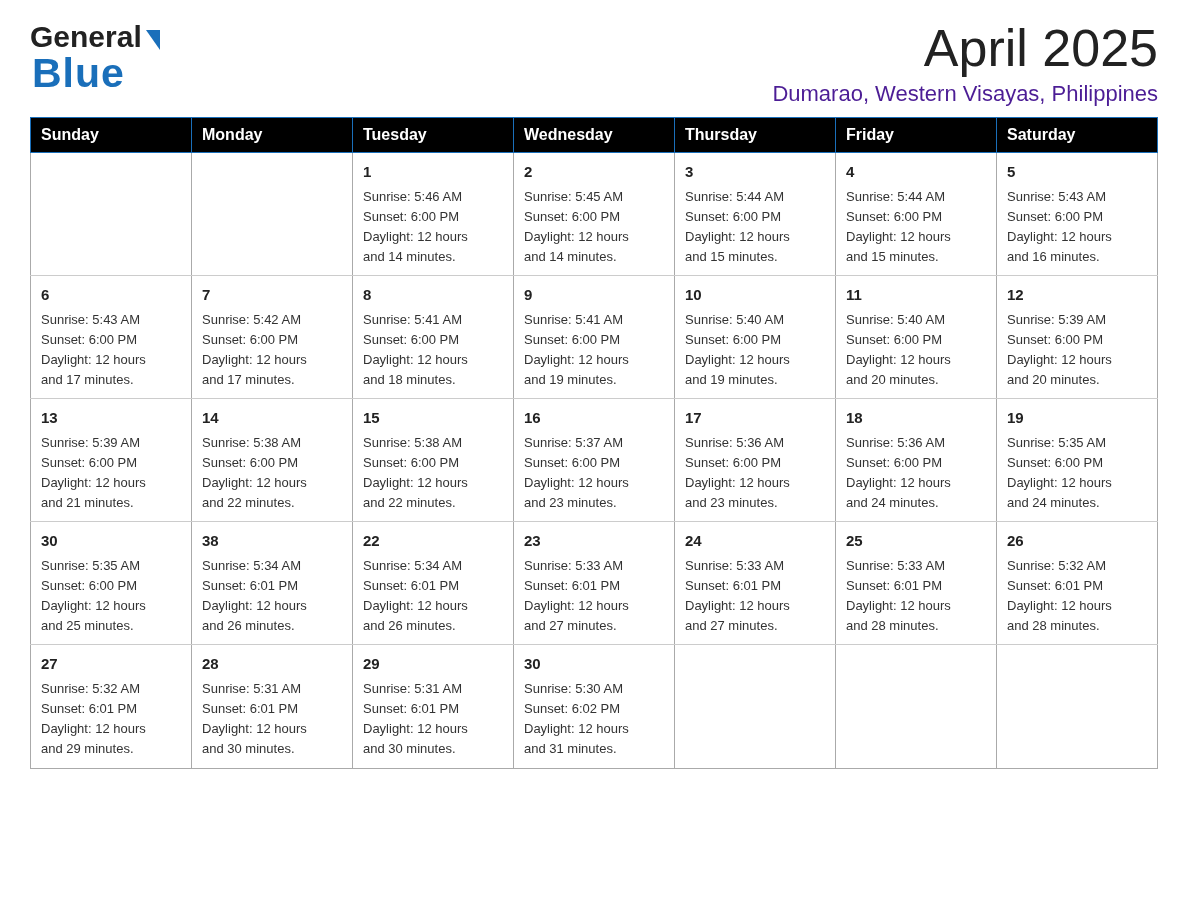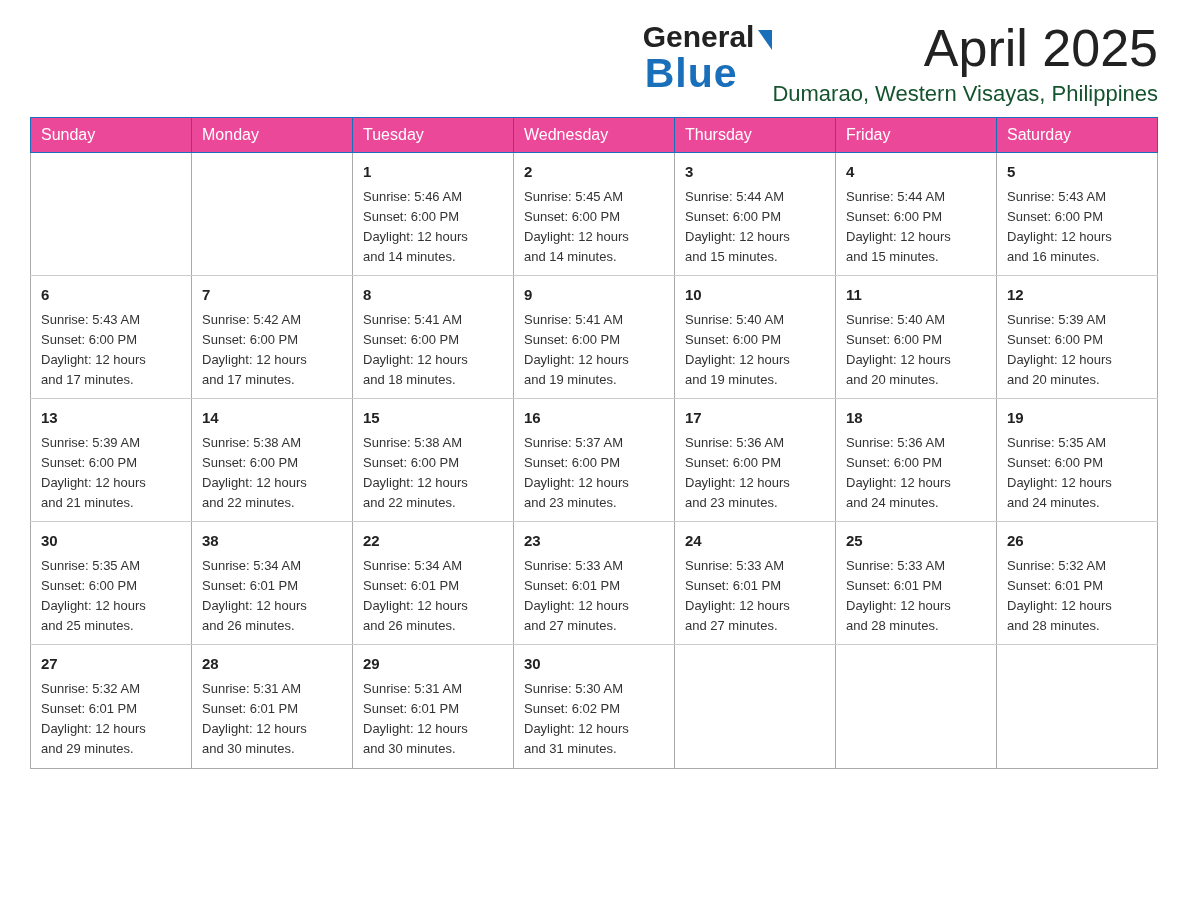--- a/index.html
+++ b/index.html
@@ -6,48 +6,48 @@
     body {
       font-family: Arial, sans-serif;
       background: #fff;
       color: #222;
       width: 1188px;
       min-height: 918px;
       padding: 20px 30px;
     }
     .header {
       display: flex;
-      justify-content: flex-end;
+      justify-content: space-between;
       align-items: flex-start;
       margin-bottom: 1px;
     }
     .title-block {
       text-align: right;
     }
     .month-year {
       font-size: 52px;
       font-weight: normal;
       color: #222;
       line-height: 1.1;
     }
     .location {
       font-size: 22px;
-      color: #14532d;
+      color: #4c1d95;
       margin-top: 4px;
     }
     .calendar {
       width: 100%;
       border-collapse: collapse;
       margin-top: 10px;
     }
     .calendar thead tr th {
-      background-color: #ec4899;
+      background-color: #000000;
       color: #fff;
       font-size: 16px;
-      font-weight: normal;
+      font-weight: bold;
       padding: 8px 10px;
       text-align: left;
       border: 1px solid #1a6fba;
     }
     .calendar tbody tr td {
       vertical-align: top;
       padding: 8px 10px;
       border: 1px solid #aaa;
       width: 14.28%;
       min-height: 100px;

